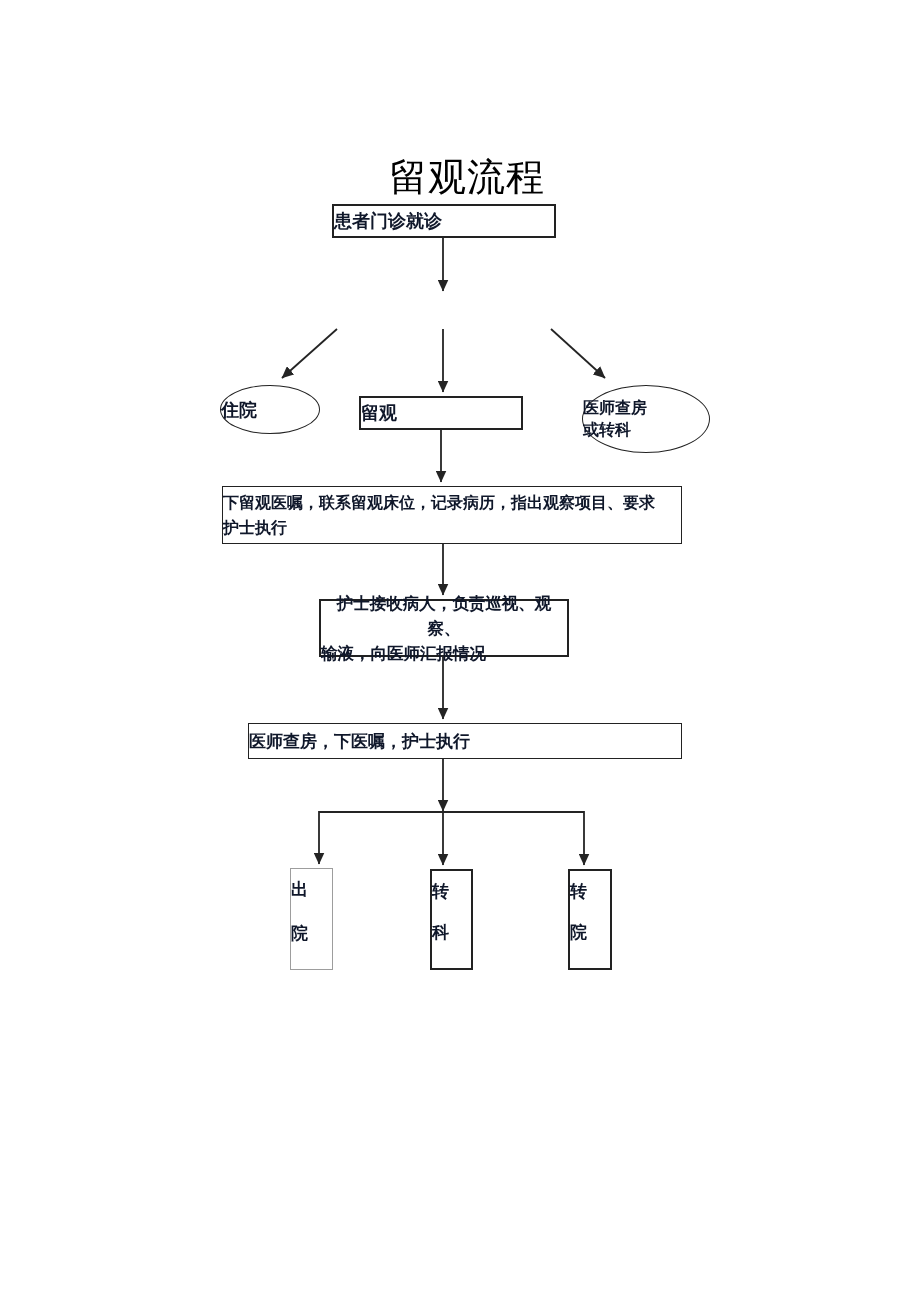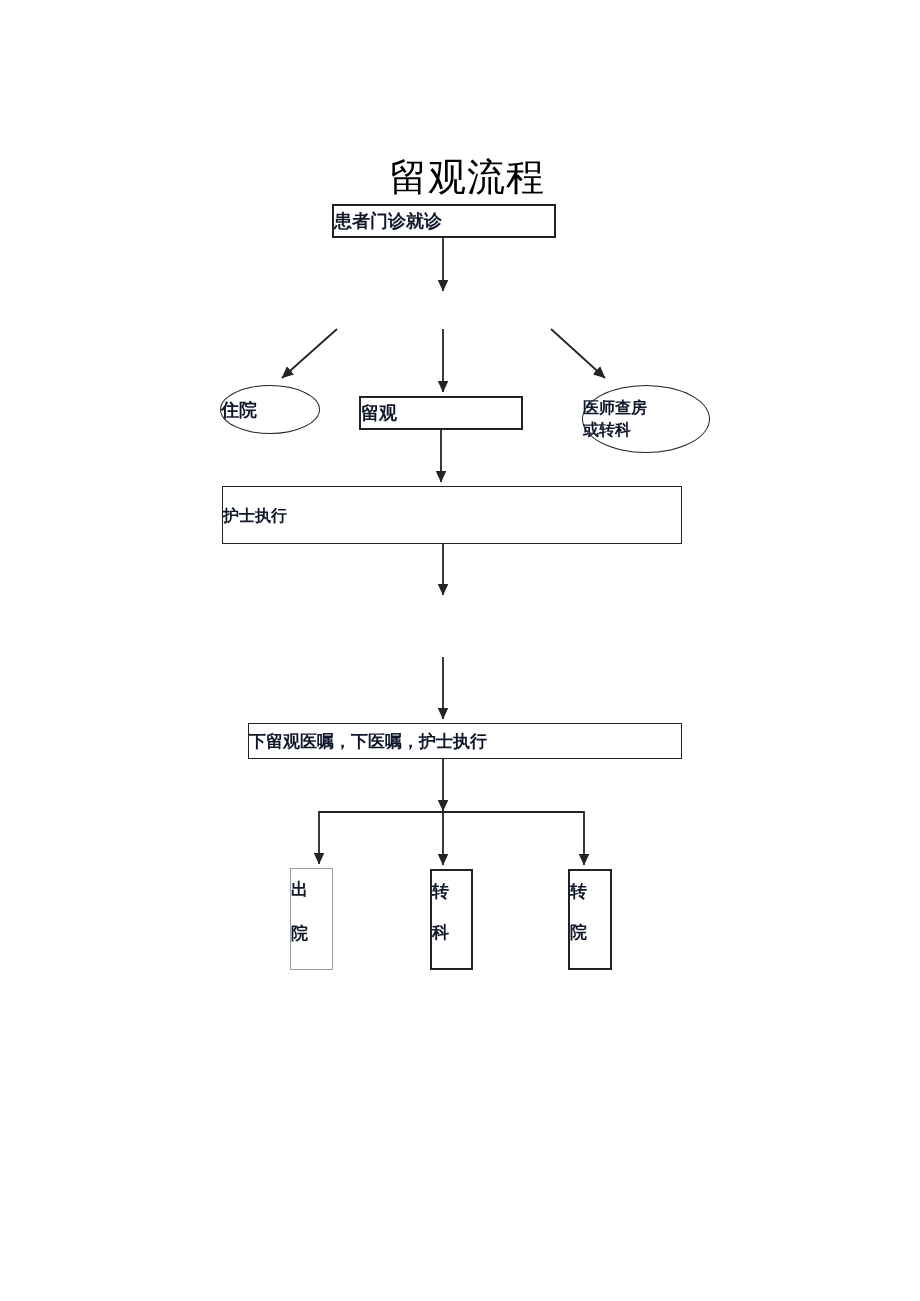--- a/index.html
+++ b/index.html
@@ -75,26 +75,31 @@
   <div class="node ellipse n-hospitalize">
     <span class="line">住院</span>
   </div>
 
   <div class="node ellipse n-followup">
     <span class="line">医师查房</span>
     <span class="line">或转科</span>
   </div>
 
   <div class="node n-orders">
+    <span class="line">下留观医嘱，联系留观床位，记录病历，指出观察项目、要求</span>
     <span class="line">护士执行</span>
   </div>
 
+  <div class="node n-nurse">
+    <span class="line">护士接收病人，负责巡视、观察、</span>
+    <span class="line">输液，向医师汇报情况</span>
+  </div>
 
   <div class="node n-rounds">
-    <span class="line">下留观医嘱，下医嘱，护士执行</span>
+    <span class="line">医师查房，下医嘱，护士执行</span>
   </div>
 
   <div class="node vbox n-discharge">
     <span class="line">出</span>
     <span class="line">院</span>
   </div>
 
   <div class="node vbox n-transfer-dept">
     <span class="line">转</span>
     <span class="line">科</span>

